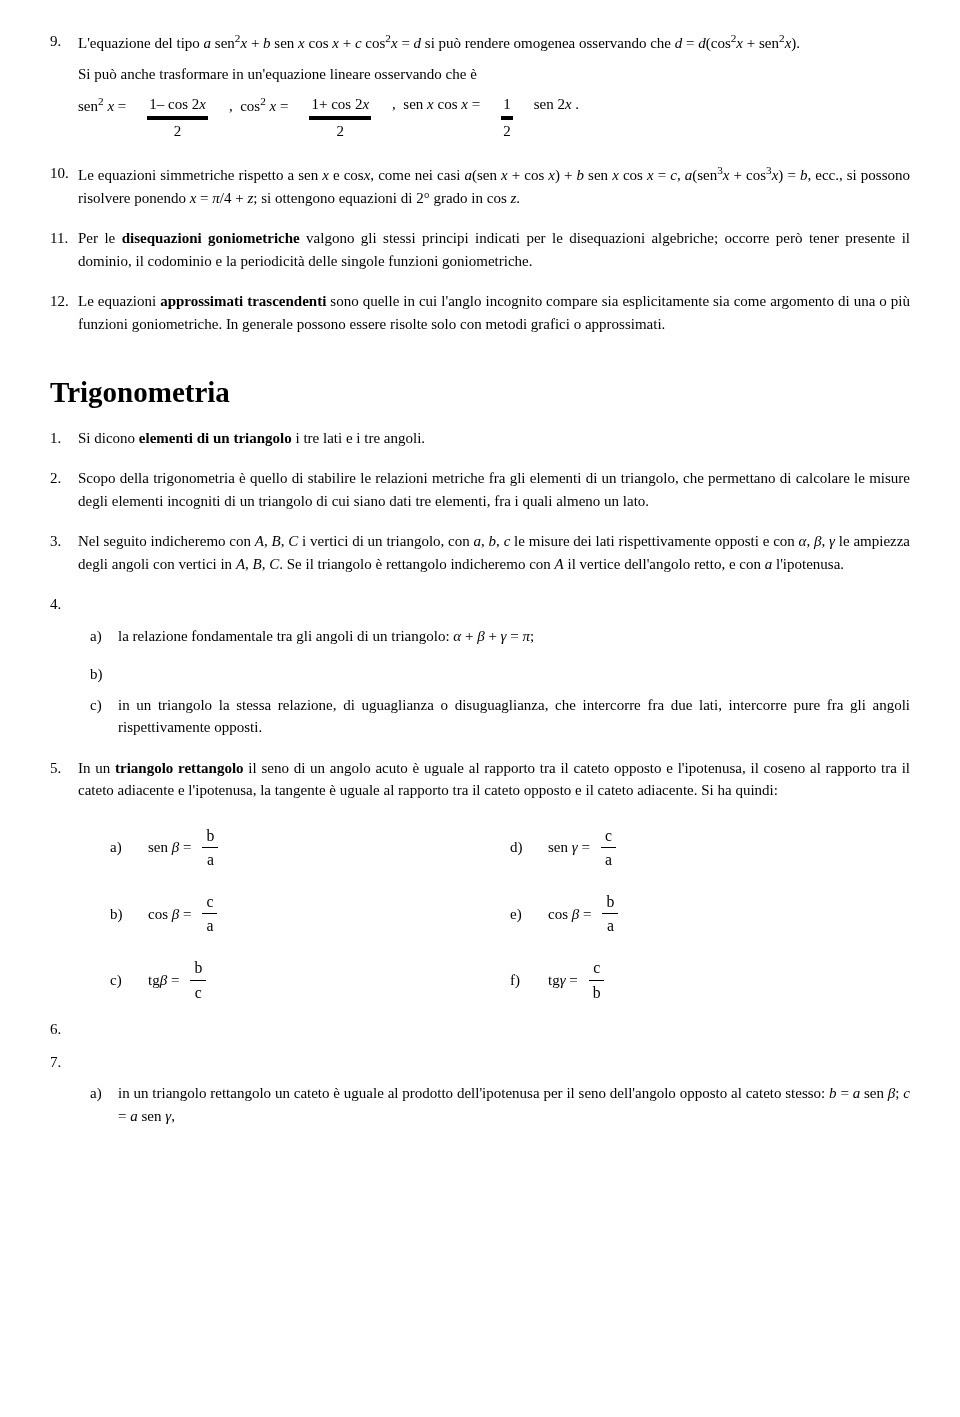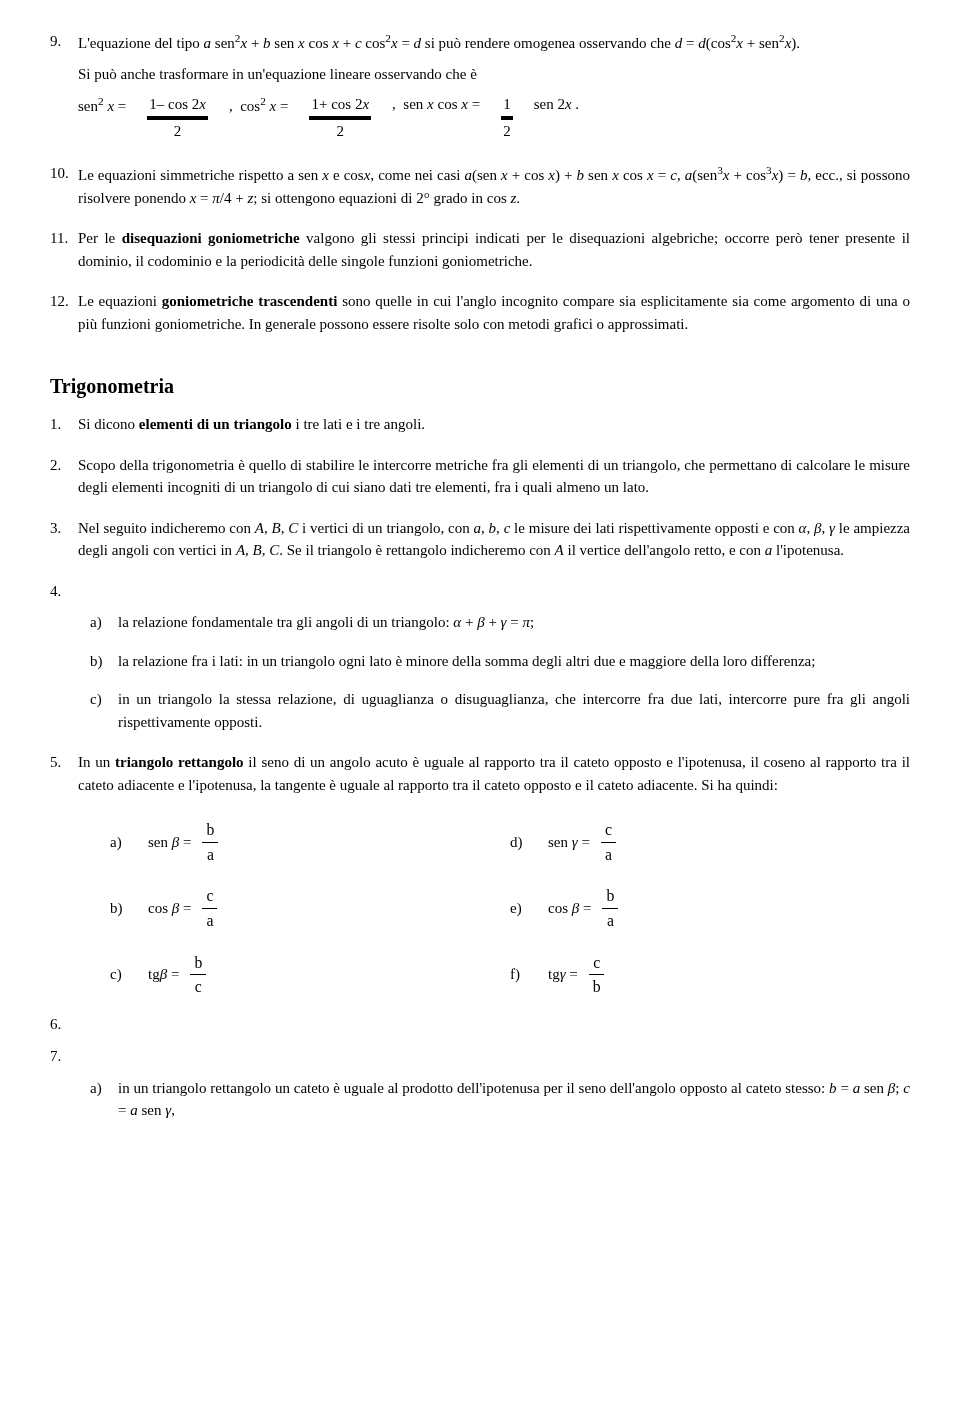--- a/index.html
+++ b/index.html
@@ -17,21 +17,21 @@
     }
     p {
       margin-bottom: 8px;
       text-align: justify;
     }
     .heading-section {
       margin-top: 28px;
       margin-bottom: 12px;
     }
     h2 {
-      font-size: 20px;
+      font-size: 29px;
       font-weight: bold;
       margin-bottom: 11px;
     }
     .numbered-item {
       display: flex;
       margin-bottom: 9px;
       text-align: justify;
     }
     .numbered-item .num {
       min-width: 28px;
@@ -157,21 +157,21 @@
       </p>
     </div>
   </div>
 </div>
 
 <div class="section">
   <div class="numbered-item">
     <span class="num">12.</span>
     <div>
       <p>
-        Le equazioni <strong>goniometriche trascendenti</strong> sono quelle in cui l'anglo incognito compare sia esplicitamente sia come argomento di una o più funzioni goniometriche. In generale possono essere risolte solo con metodi grafici o approssimati.
+        Le equazioni <strong>approssimati trascendenti</strong> sono quelle in cui l'anglo incognito compare sia esplicitamente sia come argomento di una o più funzioni goniometriche. In generale possono essere risolte solo con metodi grafici o approssimati.
       </p>
     </div>
   </div>
 </div>
 
 <div class="heading-section">
   <h2>Trigonometria</h2>
 </div>
 
 <div class="section">
@@ -179,21 +179,21 @@
     <span class="num">1.</span>
     <p>
       Si dicono <strong>elementi di un triangolo</strong> i tre lati e i tre angoli.
     </p>
   </div>
 </div>
 
 <div class="section">
   <div class="numbered-item">
     <span class="num">2.</span>
-    <p>Scopo della trigonometria è quello di stabilire le intercorre metriche fra gli elementi di un triangolo, che permettano di calcolare le misure degli elementi incogniti di un triangolo di cui siano dati tre elementi, fra i quali almeno un lato.</p>
+    <p>Scopo della trigonometria è quello di stabilire le relazioni metriche fra gli elementi di un triangolo, che permettano di calcolare le misure degli elementi incogniti di un triangolo di cui siano dati tre elementi, fra i quali almeno un lato.</p>
   </div>
 </div>
 
 <div class="section">
   <div class="numbered-item">
     <span class="num">3.</span>
     <p>
       Nel seguito indicheremo con <em>A</em>, <em>B</em>, <em>C</em> i vertici di un triangolo, con <em>a</em>, <em>b</em>, <em>c</em> le misure dei lati rispettivamente opposti e con <em>α</em>, <em>β</em>, <em>γ</em> le ampiezza degli angoli con vertici in <em>A</em>, <em>B</em>, <em>C</em>. Se il triangolo è rettangolo indicheremo con <em>A</em> il vertice dell'angolo retto, e con <em>a</em> l'ipotenusa.
     </p>
   </div>
@@ -204,21 +204,20 @@
     <span class="num">4.</span>
   </div>
   <div class="lettered-item">
     <span class="ltr">a)</span>
     <p>
       la relazione fondamentale tra gli angoli di un triangolo: <em>α</em> + <em>β</em> + <em>γ</em> = <em>π</em>;
     </p>
   </div>
   <div class="lettered-item">
     <span class="ltr">b)</span>
-    <p>la relazione fra i lati: in un triangolo ogni lato è minore della somma degli altri due e maggiore della loro differenza;</p>
   </div>
   <div class="lettered-item">
     <span class="ltr">c)</span>
     <p>in un triangolo la stessa relazione, di uguaglianza o disuguaglianza, che intercorre fra due lati, intercorre pure fra gli angoli rispettivamente opposti.</p>
   </div>
 </div>
 
 <div class="section">
   <div class="numbered-item">
     <span class="num">5.</span>

